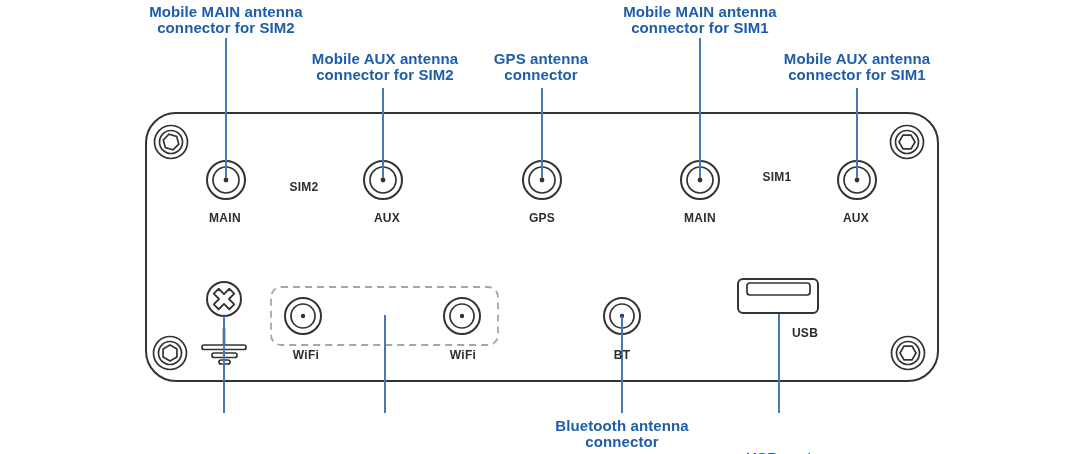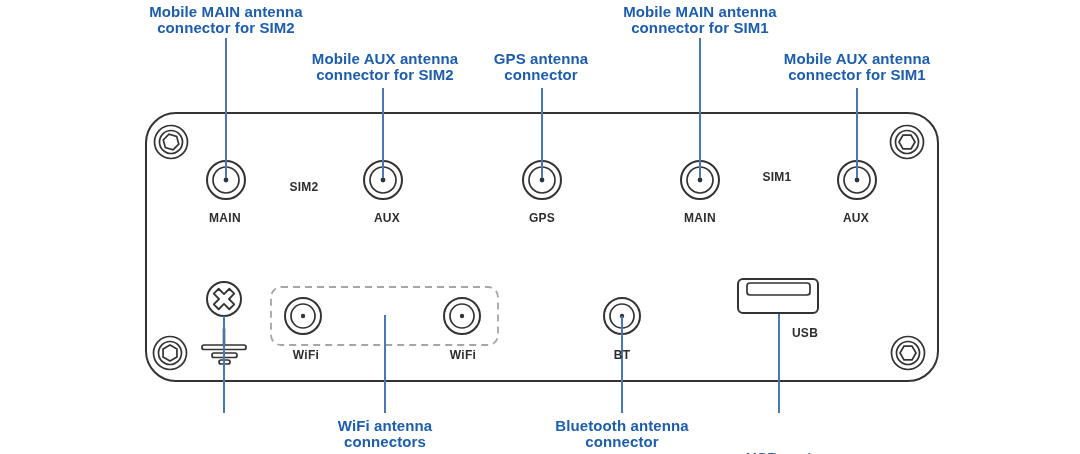--- a/index.html
+++ b/index.html
@@ -155,22 +155,20 @@
 connector for SIM2</div>
   <div class="callout" style="left:385px;top:51px;">Mobile AUX antenna
 connector for SIM2</div>
   <div class="callout" style="left:541px;top:51px;text-align:center;">GPS antenna
 connector</div>
   <div class="callout" style="left:700px;top:4px;">Mobile MAIN antenna
 connector for SIM1</div>
   <div class="callout" style="left:857px;top:51px;">Mobile AUX antenna
 connector for SIM1</div>
 
-  <div class="callout" style="left:385px;top:418px;">WiFi antenna
-connectors</div>
   <div class="callout" style="left:622px;top:418px;">Bluetooth antenna
 connector</div>
   <div class="callout" style="left:779px;top:418px;margin-top:32px;">USB port</div>
 
   <div class="port-label" style="left:225px;top:211px;">MAIN</div>
   <div class="port-label" style="left:304px;top:180px;">SIM2</div>
   <div class="port-label" style="left:387px;top:211px;">AUX</div>
   <div class="port-label" style="left:542px;top:211px;">GPS</div>
   <div class="port-label" style="left:700px;top:211px;">MAIN</div>
   <div class="port-label" style="left:777px;top:170px;">SIM1</div>

